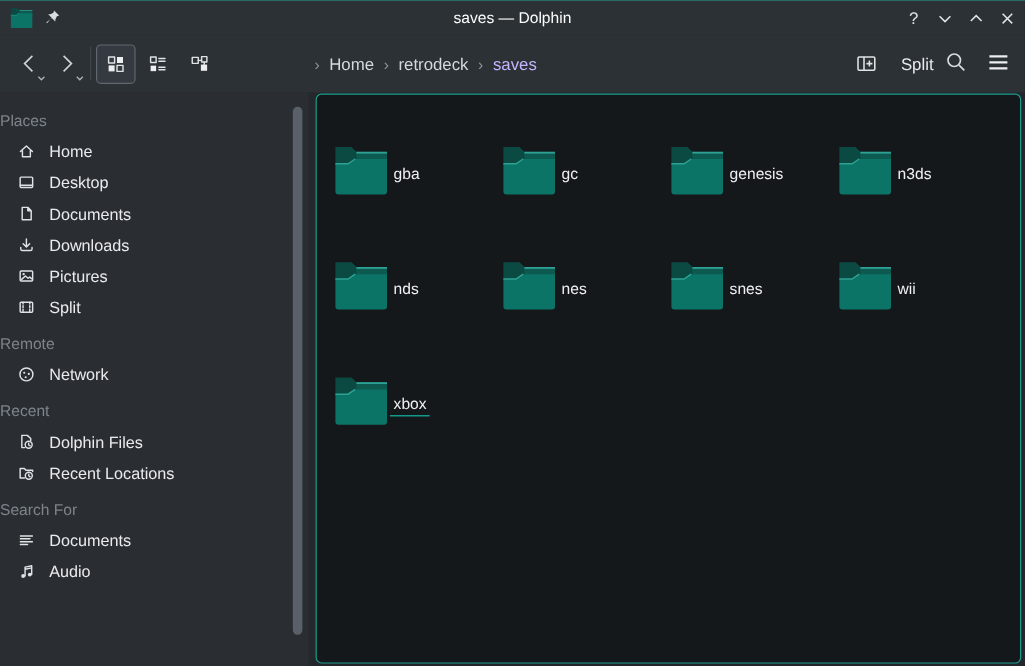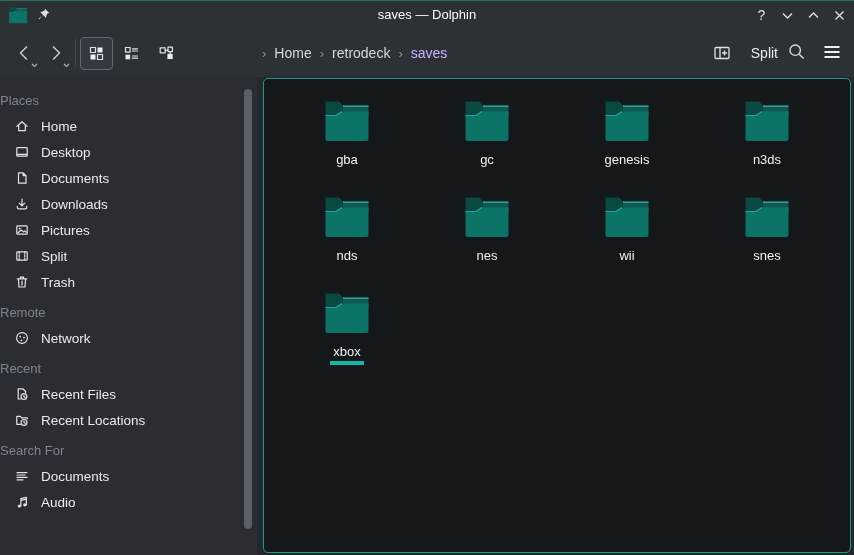--- a/index.html
+++ b/index.html
@@ -64,26 +64,26 @@
   .sb-item .ic { width:16px; height:16px; display:flex; }
   .sb-item svg { width:16px; height:16px; }
   .sb-scrollbar { position:absolute; right:5px; top:12px; width:8px; height:440px;
                   border-radius:4px; background:#596068; }
 
   
   .content { position:absolute; left:257px; top:76px; right:0; bottom:0; background:#24282c; }
   .view { position:absolute; left:6px; top:1px; right:3px; bottom:2px;
           border:1px solid #1a9c8d; border-radius:5px; background:#15181b; overflow:hidden; }
   .grid { display:flex; flex-wrap:wrap; padding:12px 0 0 13px; width:576px; }
-  .cell { width:140px; height:96px; display:flex; flex-direction:column; align-items:center;
+  .cell { width:140px; height:96px; display:flex; flex-direction:row; align-items:center;
           padding-top:6px; }
   .cell .fic { width:48px; height:48px; }
   .cell .fic svg { width:48px; height:48px; }
   .cell .lbl { margin-top:7px; font-size:13px; color:#eef0f1; line-height:16px; padding:0 3px 1px 3px; }
-  .cell.hovered .lbl { border-bottom:4px solid #14b8a6; }
+  .cell.hovered .lbl { border-bottom:1px solid #14b8a6; }
 </style>
 </head>
 <body>
 
 <div class="titlebar">
   <span class="app-icon"><svg viewBox="0 0 48 48">
   <path d="M2.5 4.5 H16 L20 8.5 H22 V19 H2.5 Z" fill="#0a4a42"></path>
   <path d="M20 8.5 H45.5 V19 H20 Z" fill="#0d5a50"></path>
   <rect x="20" y="8.5" width="25.5" height="1.5" fill="#2da294"></rect>
   <path d="M2.5 18.5 H13 L19 14.5 H45.5 V41.5 Q45.5 44 43 44 H5 Q2.5 44 2.5 41.5 Z" fill="#0c7367"></path>
@@ -246,28 +246,20 @@
     <div class="sb-item">
       <span class="ic">
         <svg viewBox="0 0 16 16">
           <rect x="2.8" y="3.8" width="10.4" height="8.4" rx="0.8" fill="none" stroke="#dfe3e6" stroke-width="1.2" stroke-linejoin="round" stroke-linecap="round"></rect>
           <line x1="5.2" y1="3.8" x2="5.2" y2="12.2" fill="none" stroke="#dfe3e6" stroke-width="1.2" stroke-linejoin="round" stroke-linecap="round" stroke-dasharray="1.6 1.4"></line>
           <line x1="10.8" y1="3.8" x2="10.8" y2="12.2" fill="none" stroke="#dfe3e6" stroke-width="1.2" stroke-linejoin="round" stroke-linecap="round" stroke-dasharray="1.6 1.4"></line>
         </svg>
       </span>
       <span class="sb-label">Split</span>
     </div>
-    <div class="sb-item">
-      <span class="ic">
-        <svg viewBox="0 0 16 16">
-          <path d="M4.4 5 L5 13 H11 L11.6 5 M3.2 4.8 H12.8 M6.4 4.6 V3.2 H9.6 V4.6 M8 7 V11" fill="none" stroke="#dfe3e6" stroke-width="1.2" stroke-linejoin="round" stroke-linecap="round"></path>
-        </svg>
-      </span>
-      <span class="sb-label">Trash</span>
-    </div>
     <div class="sb-header">Remote</div>
     <div class="sb-item">
       <span class="ic">
         <svg viewBox="0 0 16 16">
           <circle cx="8" cy="8" r="5.4" fill="none" stroke="#dfe3e6" stroke-width="1.2" stroke-linejoin="round" stroke-linecap="round"></circle>
           <circle cx="6.2" cy="6.6" r="0.9" fill="#dfe3e6"></circle>
           <circle cx="10" cy="7.6" r="0.9" fill="#dfe3e6"></circle>
           <circle cx="7.4" cy="10.4" r="0.9" fill="#dfe3e6"></circle>
         </svg>
       </span>
@@ -275,21 +267,21 @@
     </div>
     <div class="sb-header">Recent</div>
     <div class="sb-item">
       <span class="ic">
         <svg viewBox="0 0 16 16">
           <path d="M4.2 2.8 H8.8 L11.6 5.5 V7 M4.2 2.8 V13 H6.6" fill="none" stroke="#dfe3e6" stroke-width="1.2" stroke-linejoin="round" stroke-linecap="round"></path>
           <circle cx="9.9" cy="10.6" r="2.9" fill="none" stroke="#dfe3e6" stroke-width="1.2" stroke-linejoin="round" stroke-linecap="round"></circle>
           <path d="M9.9 9.3 V10.8 L11.1 11.5" fill="none" stroke="#dfe3e6" stroke-width="1.2" stroke-linejoin="round" stroke-linecap="round"></path>
         </svg>
       </span>
-      <span class="sb-label">Recent Files</span>
+      <span class="sb-label">Dolphin Files</span>
     </div>
     <div class="sb-item">
       <span class="ic">
         <svg viewBox="0 0 16 16">
           <path d="M2.8 12.4 V4.4 H6.3 L7.6 5.8 H13.2 V7 M2.8 12.4 H6.4" fill="none" stroke="#dfe3e6" stroke-width="1.2" stroke-linejoin="round" stroke-linecap="round"></path>
           <circle cx="10" cy="10.4" r="2.9" fill="none" stroke="#dfe3e6" stroke-width="1.2" stroke-linejoin="round" stroke-linecap="round"></circle>
           <path d="M10 9.1 V10.6 L11.2 11.3" fill="none" stroke="#dfe3e6" stroke-width="1.2" stroke-linejoin="round" stroke-linecap="round"></path>
         </svg>
       </span>
       <span class="sb-label">Recent Locations</span>
@@ -379,31 +371,31 @@
           <span class="lbl">nes</span>
         </div>
         <div class="cell">
           <div class="fic"><svg viewBox="0 0 48 48">
   <path d="M2.5 4.5 H16 L20 8.5 H22 V19 H2.5 Z" fill="#0a4a42"></path>
   <path d="M20 8.5 H45.5 V19 H20 Z" fill="#0d5a50"></path>
   <rect x="20" y="8.5" width="25.5" height="1.5" fill="#2da294"></rect>
   <path d="M2.5 18.5 H13 L19 14.5 H45.5 V41.5 Q45.5 44 43 44 H5 Q2.5 44 2.5 41.5 Z" fill="#0c7367"></path>
   <path d="M2.5 18.5 H13 L19 14.5" fill="none" stroke="#2da294" stroke-width="1.2"></path>
 </svg></div>
+          <span class="lbl">snes</span>
+        </div>
+        <div class="cell">
+          <div class="fic"><svg viewBox="0 0 48 48">
+  <path d="M2.5 4.5 H16 L20 8.5 H22 V19 H2.5 Z" fill="#0a4a42"></path>
+  <path d="M20 8.5 H45.5 V19 H20 Z" fill="#0d5a50"></path>
+  <rect x="20" y="8.5" width="25.5" height="1.5" fill="#2da294"></rect>
+  <path d="M2.5 18.5 H13 L19 14.5 H45.5 V41.5 Q45.5 44 43 44 H5 Q2.5 44 2.5 41.5 Z" fill="#0c7367"></path>
+  <path d="M2.5 18.5 H13 L19 14.5" fill="none" stroke="#2da294" stroke-width="1.2"></path>
+</svg></div>
           <span class="lbl">wii</span>
-        </div>
-        <div class="cell">
-          <div class="fic"><svg viewBox="0 0 48 48">
-  <path d="M2.5 4.5 H16 L20 8.5 H22 V19 H2.5 Z" fill="#0a4a42"></path>
-  <path d="M20 8.5 H45.5 V19 H20 Z" fill="#0d5a50"></path>
-  <rect x="20" y="8.5" width="25.5" height="1.5" fill="#2da294"></rect>
-  <path d="M2.5 18.5 H13 L19 14.5 H45.5 V41.5 Q45.5 44 43 44 H5 Q2.5 44 2.5 41.5 Z" fill="#0c7367"></path>
-  <path d="M2.5 18.5 H13 L19 14.5" fill="none" stroke="#2da294" stroke-width="1.2"></path>
-</svg></div>
-          <span class="lbl">snes</span>
         </div>
         <div class="cell hovered">
           <div class="fic"><svg viewBox="0 0 48 48">
   <path d="M2.5 4.5 H16 L20 8.5 H22 V19 H2.5 Z" fill="#0a4a42"></path>
   <path d="M20 8.5 H45.5 V19 H20 Z" fill="#0d5a50"></path>
   <rect x="20" y="8.5" width="25.5" height="1.5" fill="#2da294"></rect>
   <path d="M2.5 18.5 H13 L19 14.5 H45.5 V41.5 Q45.5 44 43 44 H5 Q2.5 44 2.5 41.5 Z" fill="#0c7367"></path>
   <path d="M2.5 18.5 H13 L19 14.5" fill="none" stroke="#2da294" stroke-width="1.2"></path>
 </svg></div>
           <span class="lbl">xbox</span>

